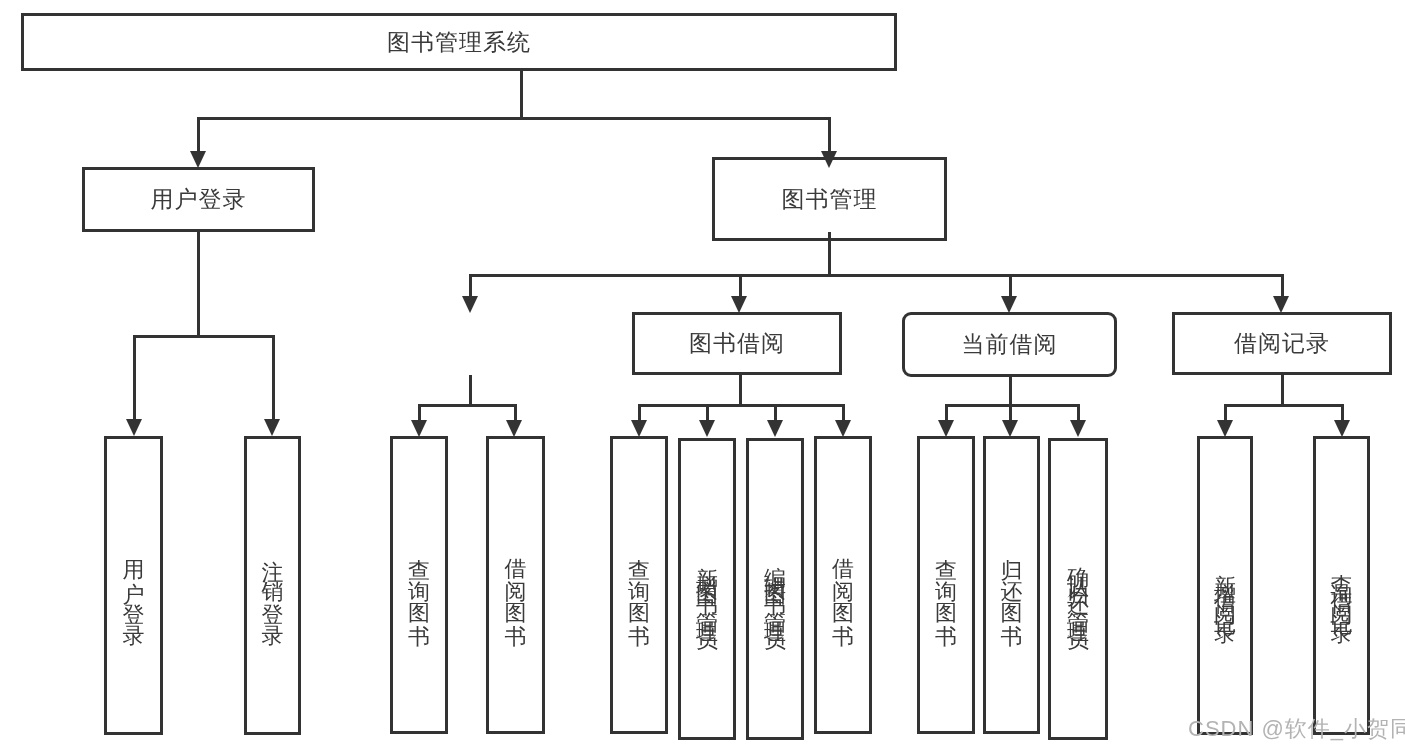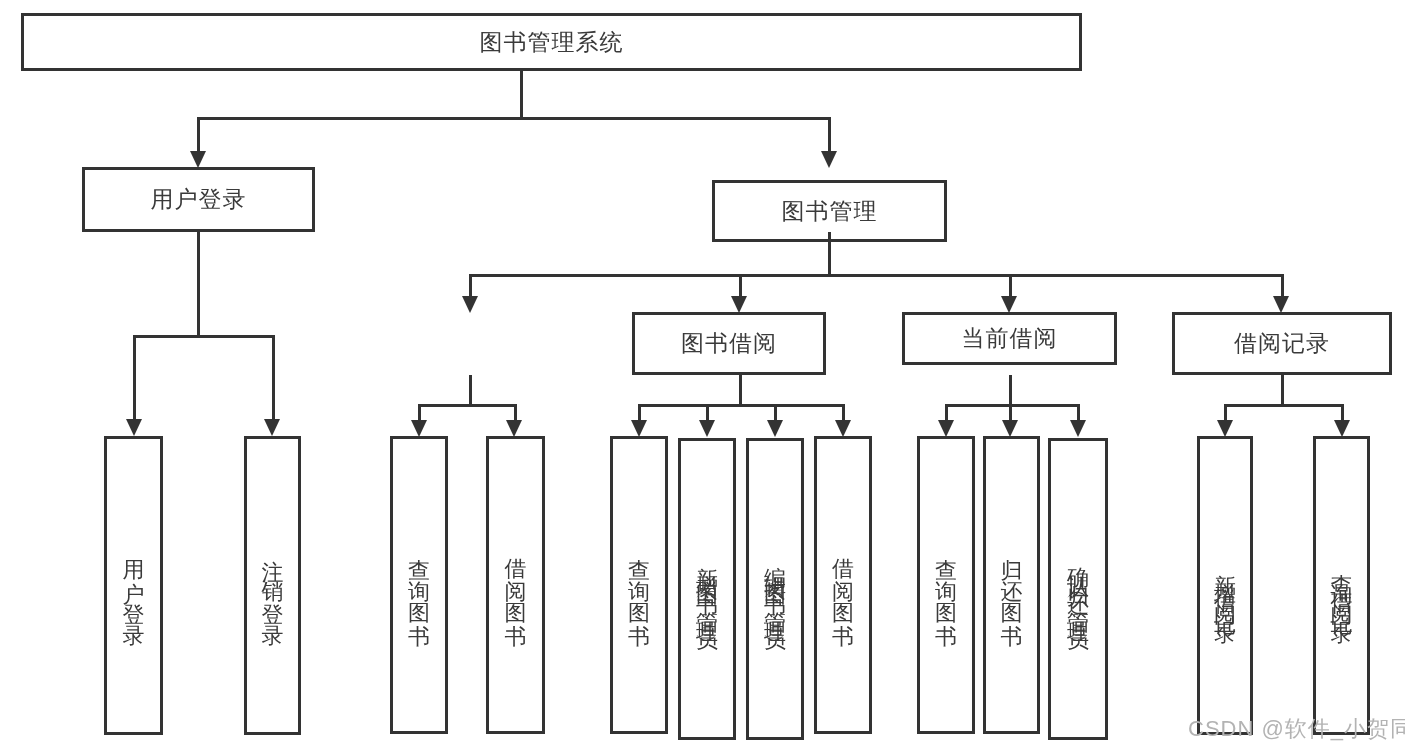--- a/index.html
+++ b/index.html
@@ -26,38 +26,38 @@
   .watermark{
     position:absolute;left:1188px;top:714px;font-size:22px;color:#b3b3b3;
     white-space:nowrap;letter-spacing:1px;
   }
 </style>
 </head>
 <body>
 
 <div id="stage">
 
-  <div class="box" style="left:21px;top:13px;width:1061px;height:58px;">
+  <div class="box" style="left:21px;top:13px;width:876px;height:58px;">
     <span>图书管理系统</span>
   </div>
 
   <div class="box" style="left:82px;top:167px;width:233px;height:65px;">
     <span>用户登录</span>
   </div>
 
-  <div class="box" style="left:712px;top:180px;width:235px;height:62px;">
+  <div class="box" style="left:712px;top:157px;width:235px;height:84px;">
     <span>图书管理</span>
   </div>
 
 
-  <div class="box" style="left:632px;top:312px;width:194px;height:63px;">
+  <div class="box" style="left:632px;top:312px;width:210px;height:63px;">
     <span>图书借阅</span>
   </div>
 
-  <div class="box" style="left:902px;top:312px;width:215px;height:53px;">
+  <div class="box" style="left:902px;top:312px;width:215px;height:65px;border-radius:9px;">
     <span>当前借阅</span>
   </div>
 
   <div class="box" style="left:1172px;top:312px;width:220px;height:63px;font-family:Liberation Serif, serif;">
     <span>借阅记录</span>
   </div>
 
   <div class="box vbox" style="left:104px;top:436px;width:59px;height:299px;">
     <span>用户登录</span>
   </div>

